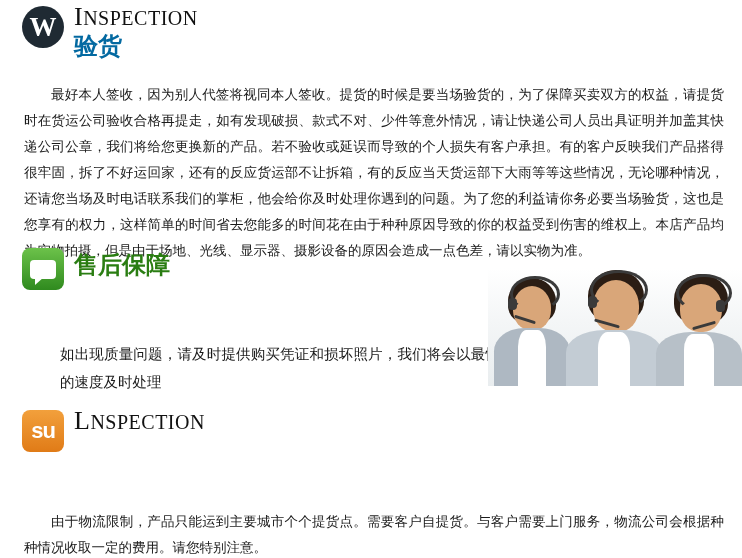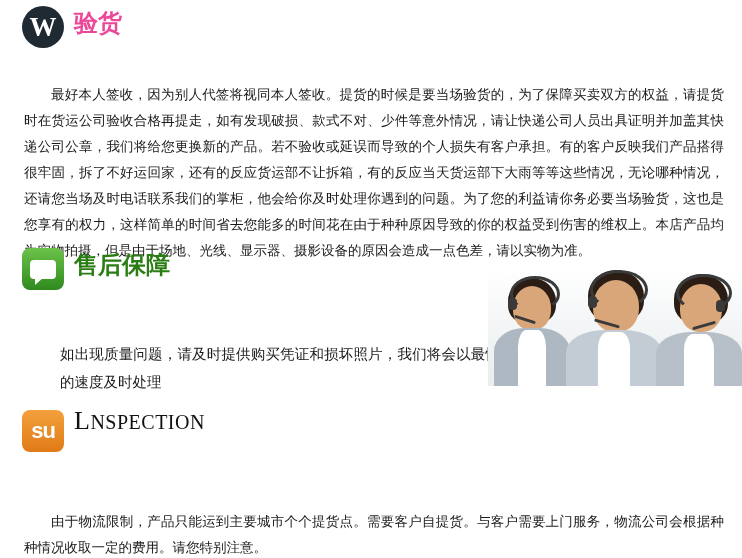--- a/index.html
+++ b/index.html
@@ -82,21 +82,21 @@
     color: #111111;
   }
   .head-en .cap {
     font-size: 26px;
   }
   .head-cn {
     font-size: 24px;
     font-weight: bold;
     line-height: 30px;
     margin-top: 2px;
-    color: #ec4899;
+    color: #0369a1;
   }
   .head-cn.green {
     color: #2a7d12;
   }
 
   
   .para {
     font-size: 13.5px;
     line-height: 26px;
     text-align: justify;
@@ -203,20 +203,21 @@
 </head>
 <body>
 
 <div class="page">
 
   <div class="section-head" id="inspection-head">
     <div class="sec-icon wp">
       <span>W</span>
     </div>
     <div class="head-text">
+      <div class="head-en"><span class="cap">I</span><span>NSPECTION</span></div>
       <div class="head-cn">验货</div>
     </div>
   </div>
   <p class="para" id="inspection-body">最好本人签收，因为别人代签将视同本人签收。提货的时候是要当场验货的，为了保障买卖双方的权益，请提货时在货运公司验收合格再提走，如有发现破损、款式不对、少件等意外情况，请让快递公司人员出具证明并加盖其快递公司公章，我们将给您更换新的产品。若不验收或延误而导致的个人损失有客户承担。有的客户反映我们产品搭得很牢固，拆了不好运回家，还有的反应货运部不让拆箱，有的反应当天货运部下大雨等等这些情况，无论哪种情况，还请您当场及时电话联系我们的掌柜，他会给你及时处理你遇到的问题。为了您的利益请你务必要当场验货，这也是您享有的权力，这样简单的时间省去您能多的时间花在由于种种原因导致的你的权益受到伤害的维权上。本店产品均为实物拍摄，但是由于场地、光线、显示器、摄影设备的原因会造成一点色差，请以实物为准。</p>
 
   <div class="section-head" id="service-head">
     <div class="sec-icon msg">
       <span class="bubble"></span>
     </div>
     <div class="head-text">

